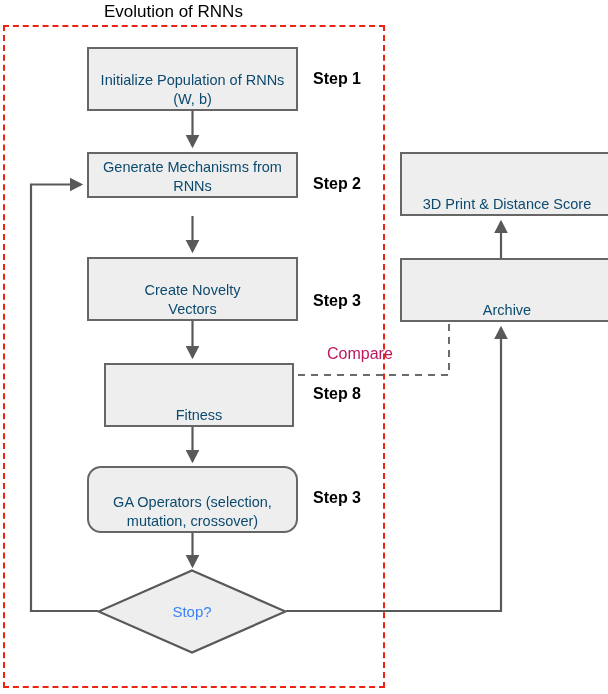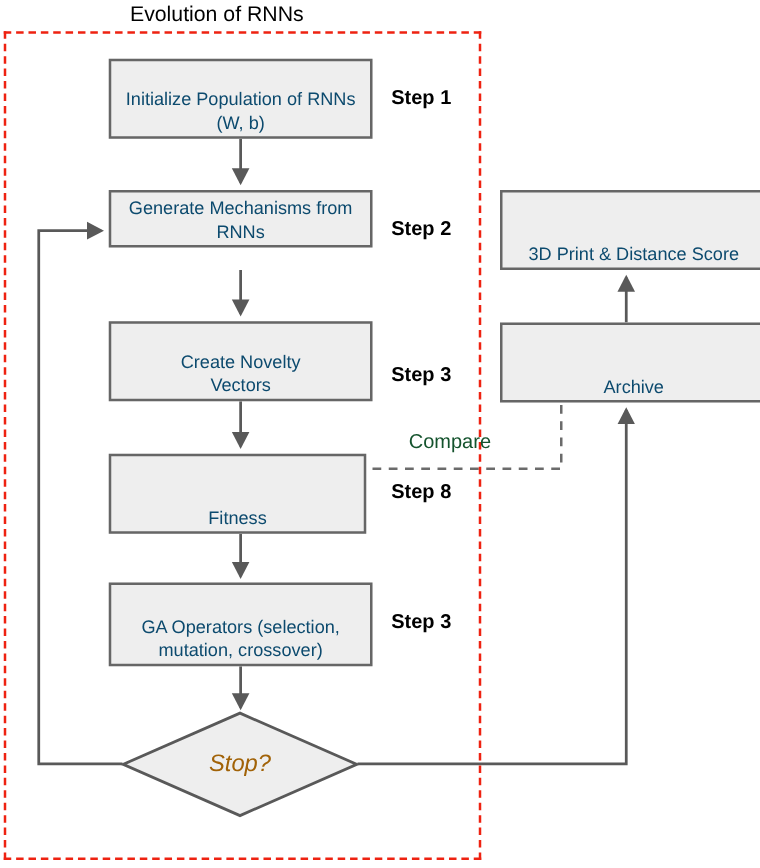--- a/index.html
+++ b/index.html
@@ -35,45 +35,44 @@
     color: #0c4a6e;
     line-height: 1.32;
     z-index: 3;
   }
   .node span { display: block; padding: 0 6px; }
   .diamond-label {
     position: absolute;
     display: flex;
     align-items: center;
     justify-content: center;
-    font-size: 19px;
-    color: #a16207;
+    font-size: 15px;
+    color: #3b82f6;
     z-index: 4;
     pointer-events: none;
-    font-style: italic;
   }
   .step-label {
     position: absolute;
     font-size: 16px;
     font-weight: bold;
     color: #000000;
     white-space: nowrap;
     z-index: 4;
   }
   .title {
     position: absolute;
     font-size: 17px;
     color: #000000;
     white-space: nowrap;
     z-index: 4;
   }
   .compare-label {
     position: absolute;
     font-size: 16px;
-    color: #14532d;
+    color: #be185d;
     white-space: nowrap;
     z-index: 4;
     text-align: center;
   }
   .red-box {
     position: absolute;
     box-sizing: border-box;
     border: 2px dashed #ee2211;
     z-index: 2;
     background: transparent;
@@ -119,25 +118,25 @@
   </div>
 
   <div class="node" style="left:87px; top:152px; width:211px; height:46px;">
     <span>Generate Mechanisms from RNNs</span>
   </div>
 
   <div class="node" style="left:87px; top:257px; width:211px; height:64px;">
     <span style="max-width:140px;">Create Novelty Vectors</span>
   </div>
 
-  <div class="node" style="left:87px; top:363px; width:206px; height:64px;">
+  <div class="node" style="left:104px; top:363px; width:190px; height:64px;">
     <span>Fitness</span>
   </div>
 
-  <div class="node" style="left:87px; top:466px; width:211px; height:67px;">
+  <div class="node" style="left:87px; top:466px; width:211px; height:67px;border-radius:14px;">
     <span style="max-width:180px;">GA Operators (selection, mutation, crossover)</span>
   </div>
 
   <svg style="position:absolute; left:96px; top:568px; width:192px; height:87px; z-index:3;" viewBox="0 0 192 87">
     <polygon points="96,2.5 189.5,43.5 96,84.5 2.5,43.5" fill="#eeeeee" stroke="#595959" stroke-width="2.2"></polygon>
   </svg>
   <div class="diamond-label" style="left:96px; top:568px; width:192px; height:87px;">Stop?</div>
 
   <div class="node" style="left:400px; top:152px; width:214px; height:64px;">
     <span style="max-width:180px;">3D Print &amp; Distance Score</span>

